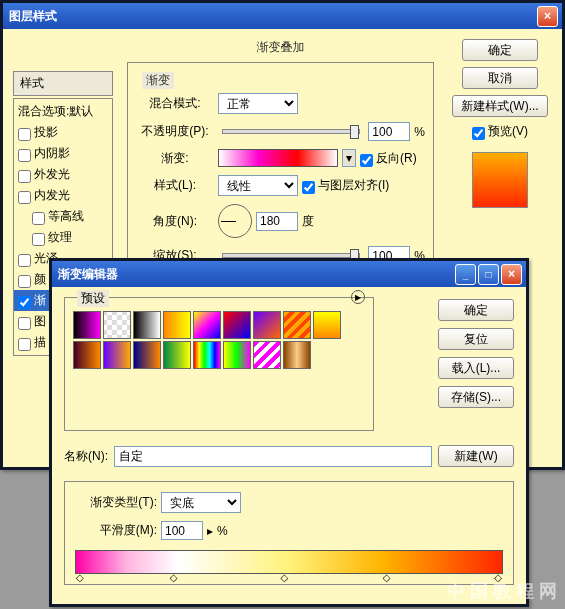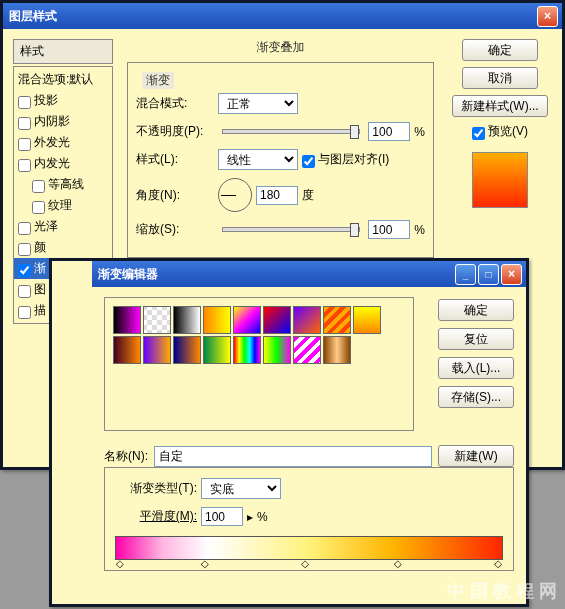--- a/index.html
+++ b/index.html
@@ -7,57 +7,57 @@
 
 .window { position: absolute; background: #fef9c3; border: 3px solid #0f172a; box-shadow: 2px 2px 3px rgba(0,0,0,0.3); }
 .titlebar { height: 26px; background: linear-gradient(to bottom, #3b77dd 0%, #2a5fc9 50%, #1d4fb8 100%); color: #fff; display: flex; align-items: center; padding: 0 4px 0 6px; font-weight: bold; font-size: 13px; }
 .titlebar .title { flex: 1; }
 .titlebar .winbtn { width: 21px; height: 21px; margin-left: 2px; border: 1px solid #fff; border-radius: 3px; display: flex; align-items: center; justify-content: center; font-weight: bold; font-family: Arial; }
 .winbtn.close { background: linear-gradient(to bottom, #f4a080, #d84020); color: #fff; }
 .winbtn.min, .winbtn.max { background: linear-gradient(to bottom, #5a9de8, #2a5fc9); color: #fff; font-size: 10px; }
 
 .main-body { display: flex; padding: 10px; gap: 8px; }
 .styles-col { width: 100px; }
-.styles-col .hdr { border: 1px solid #888; padding: 3px 6px; background: #ece9d8; margin-bottom: 2px; }
+.styles-col .hdr { border: 1px solid #888; padding: 3px 6px; background: #ece9d8; margin-bottom: 2px; margin-top: 32px; }
 .style-list { border: 1px solid #888; padding: 2px 0; }
 .style-item { display: flex; align-items: flex-end; padding: 2px 4px; gap: 3px; }
 .style-item.selected { background: #316ac5; color: #fff; }
 .style-item input[type="checkbox"] { width: 13px; height: 13px; }
 .sub-item { padding-left: 18px; }
 
 .center-col { flex: 1; padding: 0 6px; }
 .section-title { color: #333; margin-bottom: 6px; text-align: center; }
 .fieldset { border: 1px solid #888; padding: 10px 8px; }
 .fieldset-label { color: #333; margin: -18px 0 4px 6px; background: #ece9d8; display: inline-block; padding: 0 4px; }
 .row { display: flex; align-items: center; margin-bottom: 8px; gap: 4px; }
-.row-label { width: 78px; text-align: left; }
+.row-label { width: 78px; text-align: center; }
 .xp-select { height: 21px; border: 1px solid #7f9db9; background: #fff; padding: 0 4px; }
 .xp-select.w60 { width: 80px; }
 .xp-input { height: 19px; border: 1px solid #7f9db9; background: #fff; padding: 0 3px; width: 42px; text-align: left; }
 .slider-track { height: 5px; background: #ddd; border: 1px solid #888; flex: 1; position: relative; margin: 0 4px; }
 .slider-thumb { position: absolute; top: -5px; width: 9px; height: 14px; background: #eee; border: 1px solid #555; }
 .xp-btn { height: 22px; border: 1px solid #888; background: linear-gradient(to bottom, #fff, #e8e4d4); border-radius: 3px; padding: 0 8px; min-width: 76px; }
 .gradient-bar { width: 120px; height: 18px; border: 1px solid #555; background: linear-gradient(to right, #fff, #f0c, #f00, #fff); }
 .angle-dial { width: 34px; height: 34px; border: 1px solid #666; border-radius: 50%; position: relative; }
 .angle-dial::after { content: ''; position: absolute; width: 15px; height: 1px; background: #000; left: 2px; top: 50%; }
 
 .right-col { width: 104px; display: flex; flex-direction: column; gap: 6px; align-items: center; }
 .preview-swatch { width: 56px; height: 56px; border: 1px solid #888; background: linear-gradient(to bottom, #ffae00, #ff2600); margin-top: 6px; }
 .chk-row { display: flex; align-items: flex-end; gap: 3px; }
 
 
-.gradient-editor { top: 258px; left: 49px; width: 480px; height: 349px; padding-left: 40px; }
+.gradient-editor { top: 258px; left: 49px; width: 480px; height: 349px; }
 .ge-body { padding: 10px 12px; position: relative; }
 .preset-fieldset { border: 1px solid #888; padding: 8px; width: 310px; height: 134px; }
 .preset-grid { display: flex; flex-wrap: wrap; gap: 2px; }
 .preset-sw { width: 28px; height: 28px; border: 1px solid #666; }
 .ge-right { position: absolute; right: 12px; top: 12px; display: flex; flex-direction: column; gap: 7px; }
 .name-row { display: flex; align-items: center; gap: 6px; margin-top: 14px; }
 .name-input { flex: 1; height: 21px; border: 1px solid #7f9db9; background: #fff; padding: 0 4px; }
-.type-fieldset { border: 1px solid #888; padding: 10px; }
+.type-fieldset { border: 1px solid #888; padding: 10px; margin-top: 14px; }
 .main-gradient-bar { height: 24px; border: 1px solid #555; background: linear-gradient(to right, #ff00a8 0%, #ffb6e1 12%, #ffffff 24%, #fff27a 50%, #ffb400 72%, #ff2600 100%); margin-top: 10px; position: relative; }
 .stop-marker { position: absolute; bottom: -10px; font-size: 10px; color: #000; }
 .play-icon { width: 14px; height: 14px; border: 1px solid #555; border-radius: 50%; display: inline-flex; align-items: center; justify-content: center; font-size: 8px; }
 .watermark { position: absolute; right: 8px; bottom: 6px; color: rgba(255,255,255,0.6); font-size: 18px; font-weight: bold; pointer-events: none; }
 </style>
 </head>
 <body>
 
 <div class="window" style="top:0; left:0; width:565px; height:470px;">
   <div class="titlebar">
@@ -132,20 +132,29 @@
 
         <div class="row">
           <span class="row-label">不透明度(P):</span>
           <div class="slider-track">
               <div class="slider-thumb" style="right:0"></div>
             </div>
           <input class="xp-input" value="100" style="">
           <span>%</span>
         </div>
 
+        <div class="row">
+          <span class="row-label">渐变:</span>
+          <div class="gradient-bar"></div>
+          <span style="border:1px solid #7f9db9;padding:1px 3px;background:#e8e4d4;">▾</span>
+          <label class="chk-row">
+              <input type="checkbox" checked="" style=""> 
+              <span>反向(R)</span>
+            </label>
+        </div>
 
         <div class="row">
           <span class="row-label">样式(L):</span>
           <select class="xp-select w60"><option>线性</option></select>
           <label class="chk-row">
               <input type="checkbox" checked="" style=""> 
               <span>与图层对齐(I)</span>
             </label>
         </div>
 
@@ -182,20 +191,24 @@
 
 <div class="window gradient-editor">
   <div class="titlebar">
     <span class="title">渐变编辑器</span>
     <div class="winbtn min">_</div>
     <div class="winbtn max">□</div>
     <div class="winbtn close">×</div>
   </div>
   <div class="ge-body">
     <div class="preset-fieldset">
+      <div style="display:flex;justify-content:space-between;margin:-16px 0 4px 4px;">
+        <span style="background:#ece9d8;padding:0 4px;">预设</span>
+        <span class="play-icon">▶</span>
+      </div>
       <div class="preset-grid" id="preset-grid">
           <div class="preset-sw" style="background: linear-gradient(to right, rgb(0, 0, 0), rgb(255, 0, 255));"></div>
           <div class="preset-sw" style="background: repeating-conic-gradient(rgb(255, 255, 255) 0deg, rgb(255, 255, 255) 25%, rgb(221, 221, 221) 0deg, rgb(221, 221, 221) 50%) 50% center / 10px 10px;"></div>
           <div class="preset-sw" style="background: linear-gradient(to right, rgb(0, 0, 0), rgb(255, 255, 255));"></div>
           <div class="preset-sw" style="background: linear-gradient(to right, rgb(255, 136, 0), rgb(255, 255, 0));"></div>
           <div class="preset-sw" style="background: linear-gradient(135deg, rgb(255, 255, 0), rgb(255, 0, 255), rgb(0, 0, 255));"></div>
           <div class="preset-sw" style="background: linear-gradient(135deg, rgb(255, 0, 0), rgb(0, 0, 255));"></div>
           <div class="preset-sw" style="background: linear-gradient(135deg, rgb(102, 0, 255), rgb(255, 102, 0));"></div>
           <div class="preset-sw" style="background: repeating-linear-gradient(135deg, rgb(255, 170, 0) 0px, rgb(255, 170, 0) 4px, rgb(255, 68, 0) 4px, rgb(255, 68, 0) 8px);"></div>
           <div class="preset-sw" style="background: linear-gradient(rgb(255, 255, 0), rgb(255, 136, 0));"></div>
@@ -222,21 +235,21 @@
       <input class="name-input" value="自定" style="">
       <button class="xp-btn">新建(W)</button>
     </div>
 
     <div class="type-fieldset">
       <div class="row">
         <span style="width:82px;text-align:right;">渐变类型(T):</span>
         <select class="xp-select w60"><option>实底</option></select>
       </div>
       <div class="row">
-        <span style="width:82px;text-align:right;text-decoration:underline;">平滑度(M):</span>
+        <span style="width:82px;text-align:right;">平滑度(M):</span>
         <input class="xp-input" value="100" style="">
         <span>▸</span>
         <span>%</span>
       </div>
       <div class="main-gradient-bar">
         <span class="stop-marker" style="left:0">◇</span>
         <span class="stop-marker" style="left:22%">◇</span>
         <span class="stop-marker" style="left:48%">◇</span>
         <span class="stop-marker" style="left:72%">◇</span>
         <span class="stop-marker" style="right:0">◇</span>

